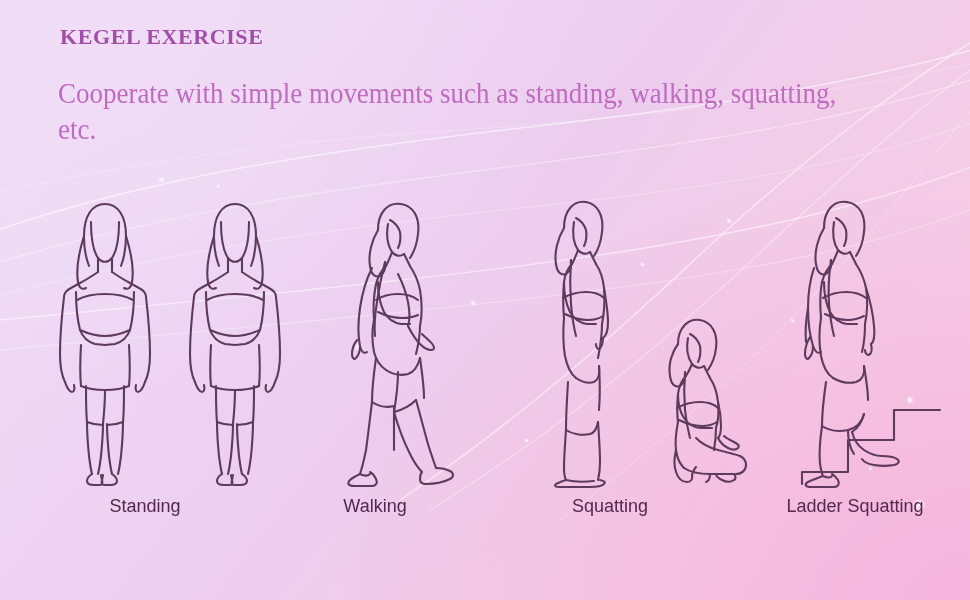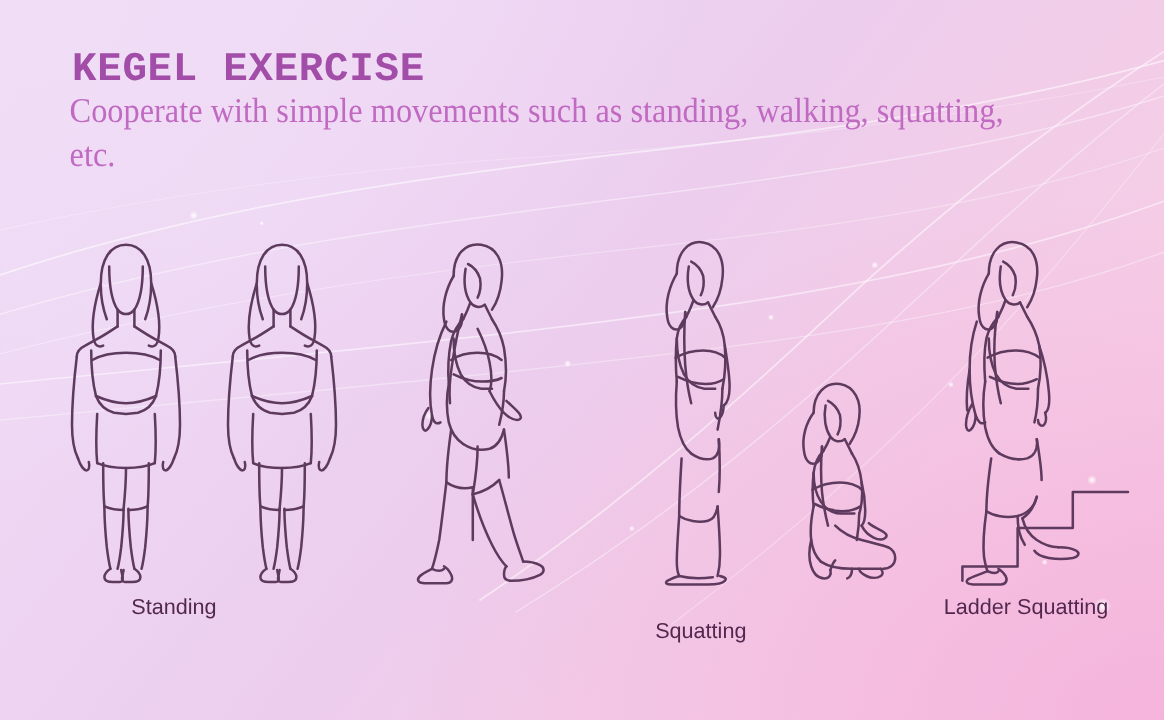--- a/index.html
+++ b/index.html
@@ -34,24 +34,24 @@
     position: absolute;
     border-radius: 50%;
     background: radial-gradient(circle, rgba(255,255,255,0.95) 0%, rgba(255,255,255,0.45) 40%, rgba(255,255,255,0) 72%);
     pointer-events: none;
   }
 
   
   .title {
     position: absolute;
     left: 60px;
-    top: 40px;
-    font-family: Liberation Mono, monospace;
+    top: 24px;
+    font-family: Liberation Serif, serif;
     font-weight: bold;
-    font-size: 34px;
+    font-size: 22px;
     letter-spacing: 0.6px;
     color: #a24ea8;
     white-space: nowrap;
   }
   .subtitle {
     position: absolute;
     left: 58px;
     top: 76px;
     width: 840px;
     font-family: "Liberation Serif", serif;
@@ -333,16 +333,17 @@
 
     <svg class="figure-svg" style="left:800px;top:210px;" width="150" height="92" viewBox="0 0 150 92">
       <g class="fig-stroke">
         <path d="M2,88 L2,76 L48,76 L48,44 L94,44 L94,14 L140,14"></path>
       </g>
     </svg>
 
   </div>
 
   <div class="label" style="left:145px;">Standing</div>
-  <div class="label" style="left:584px;margin-top:20px;">Squatting</div>
+  <div class="label" style="left:375px;">Walking</div>
+  <div class="label" style="left:610px;">Squatting</div>
   <div class="label" style="left:855px;">Ladder Squatting</div>
 
 </div>
 
 </body></html>

